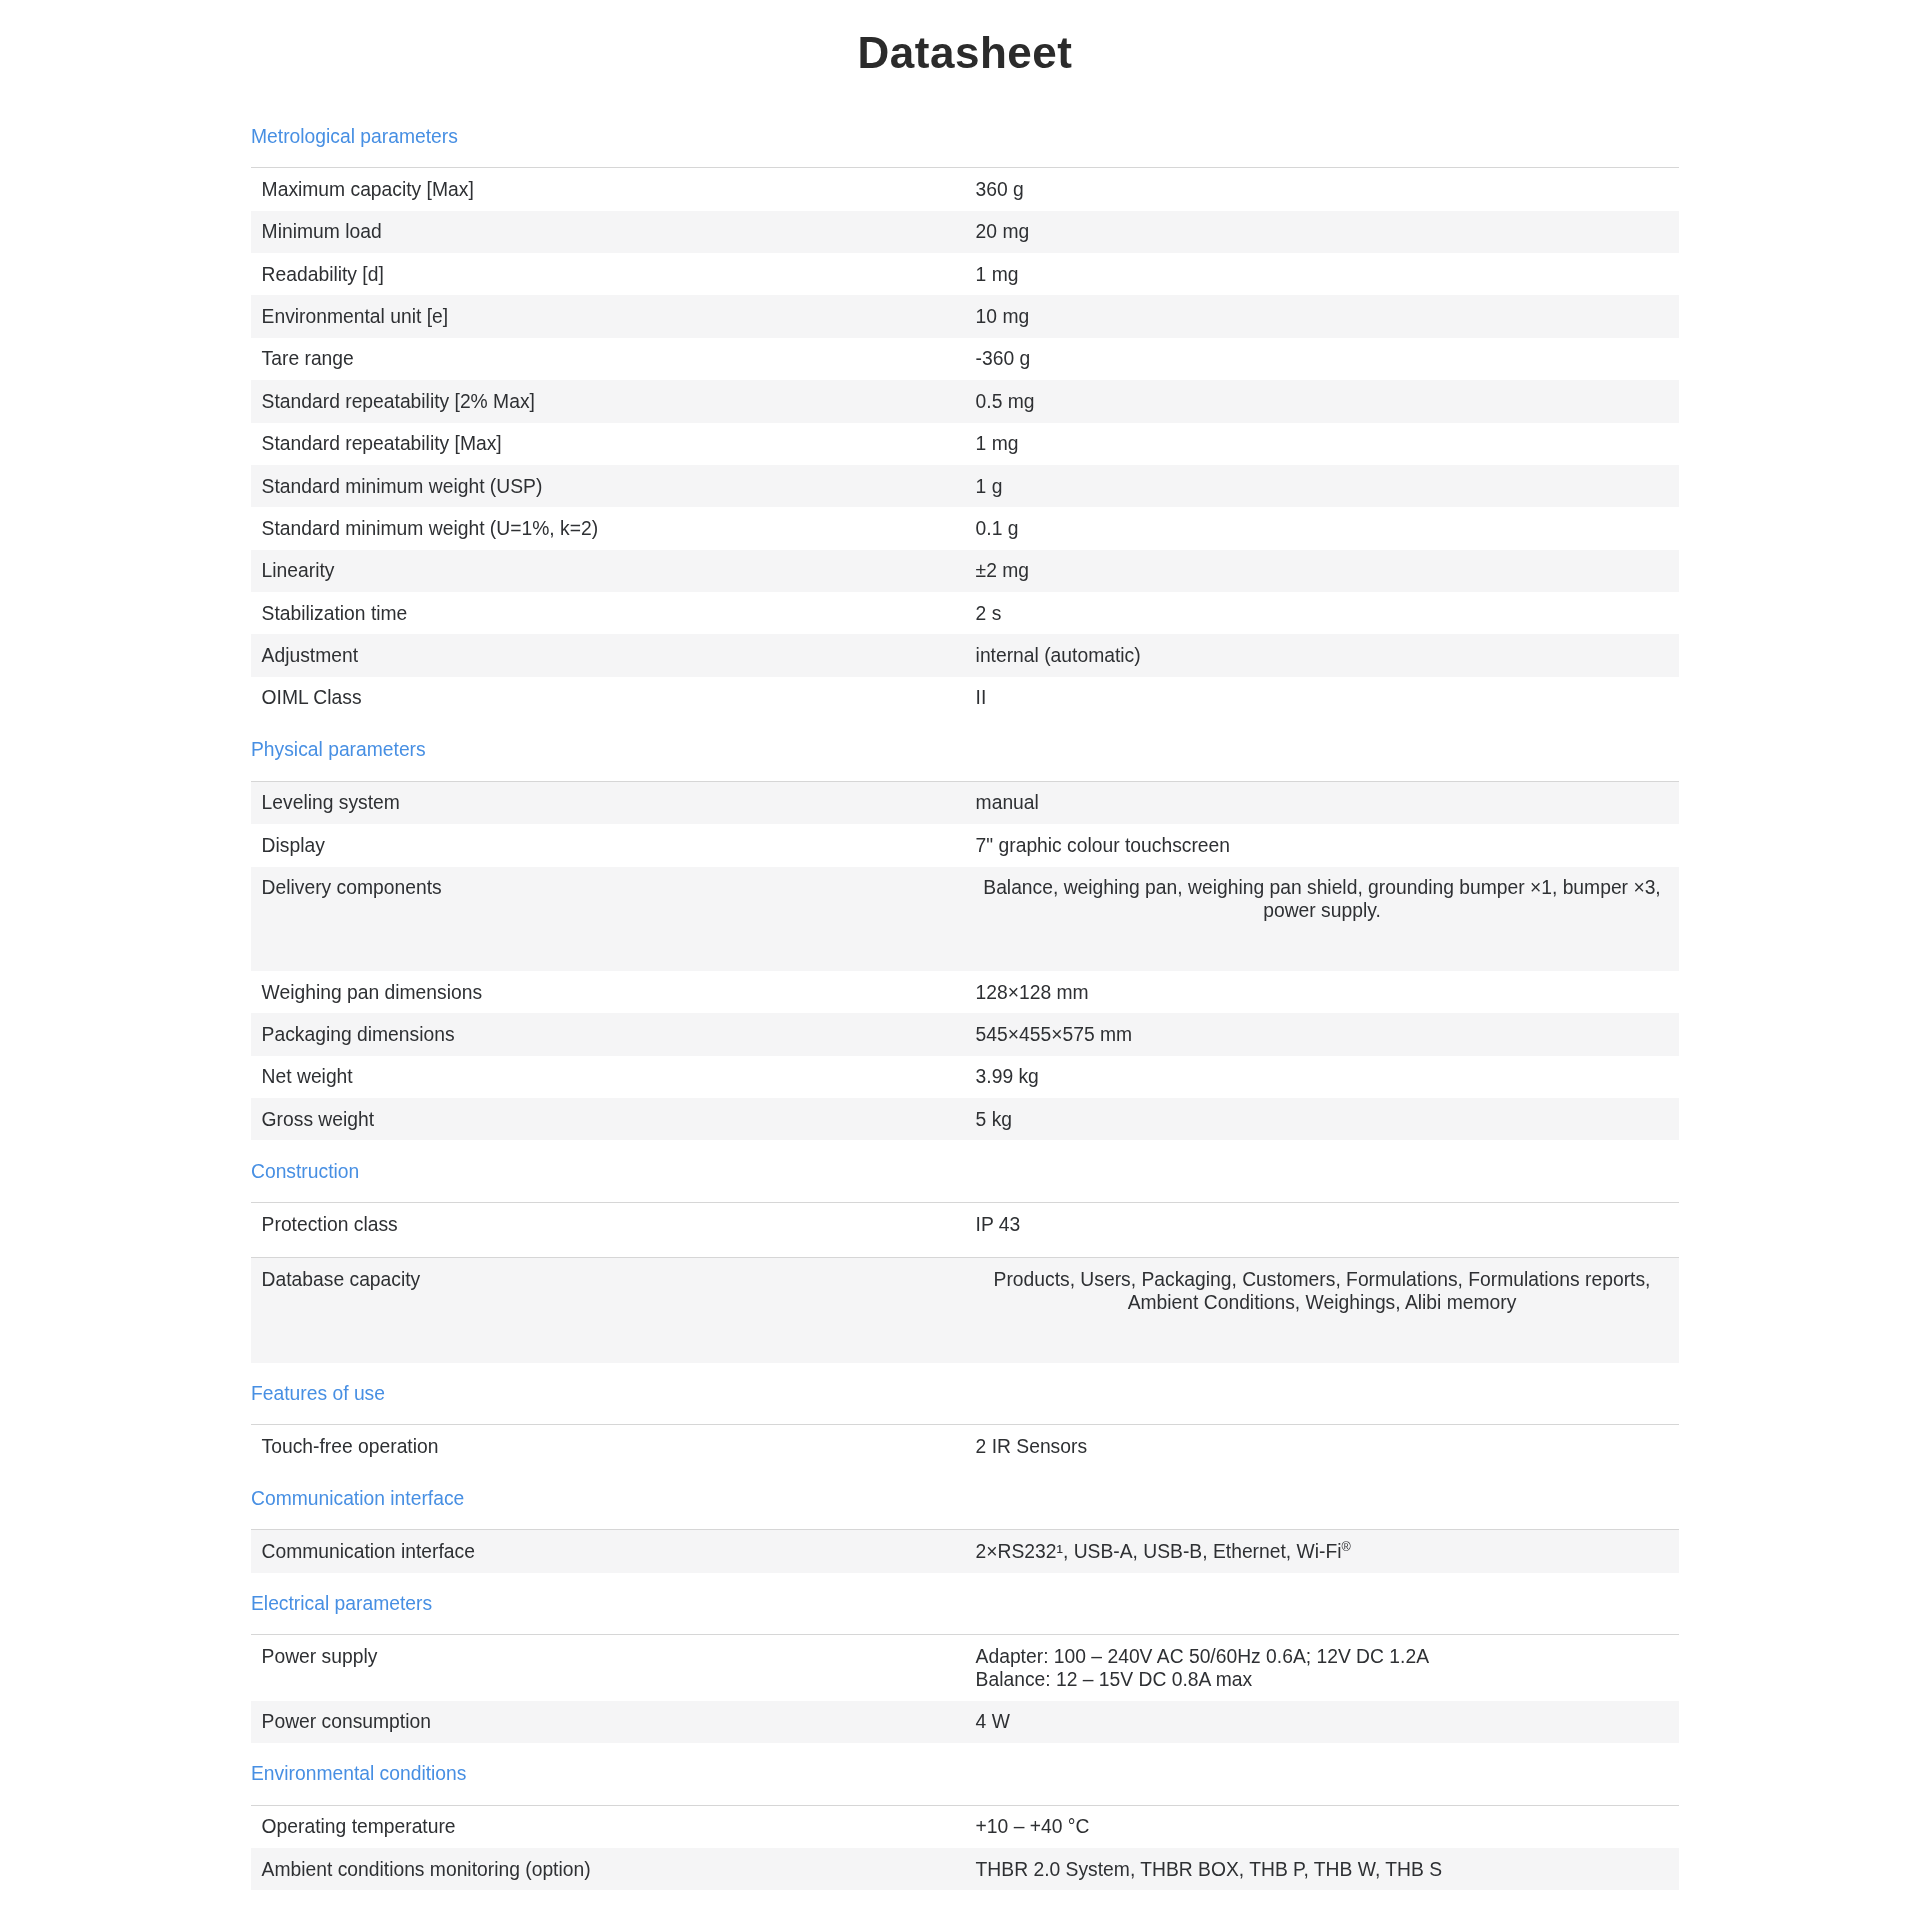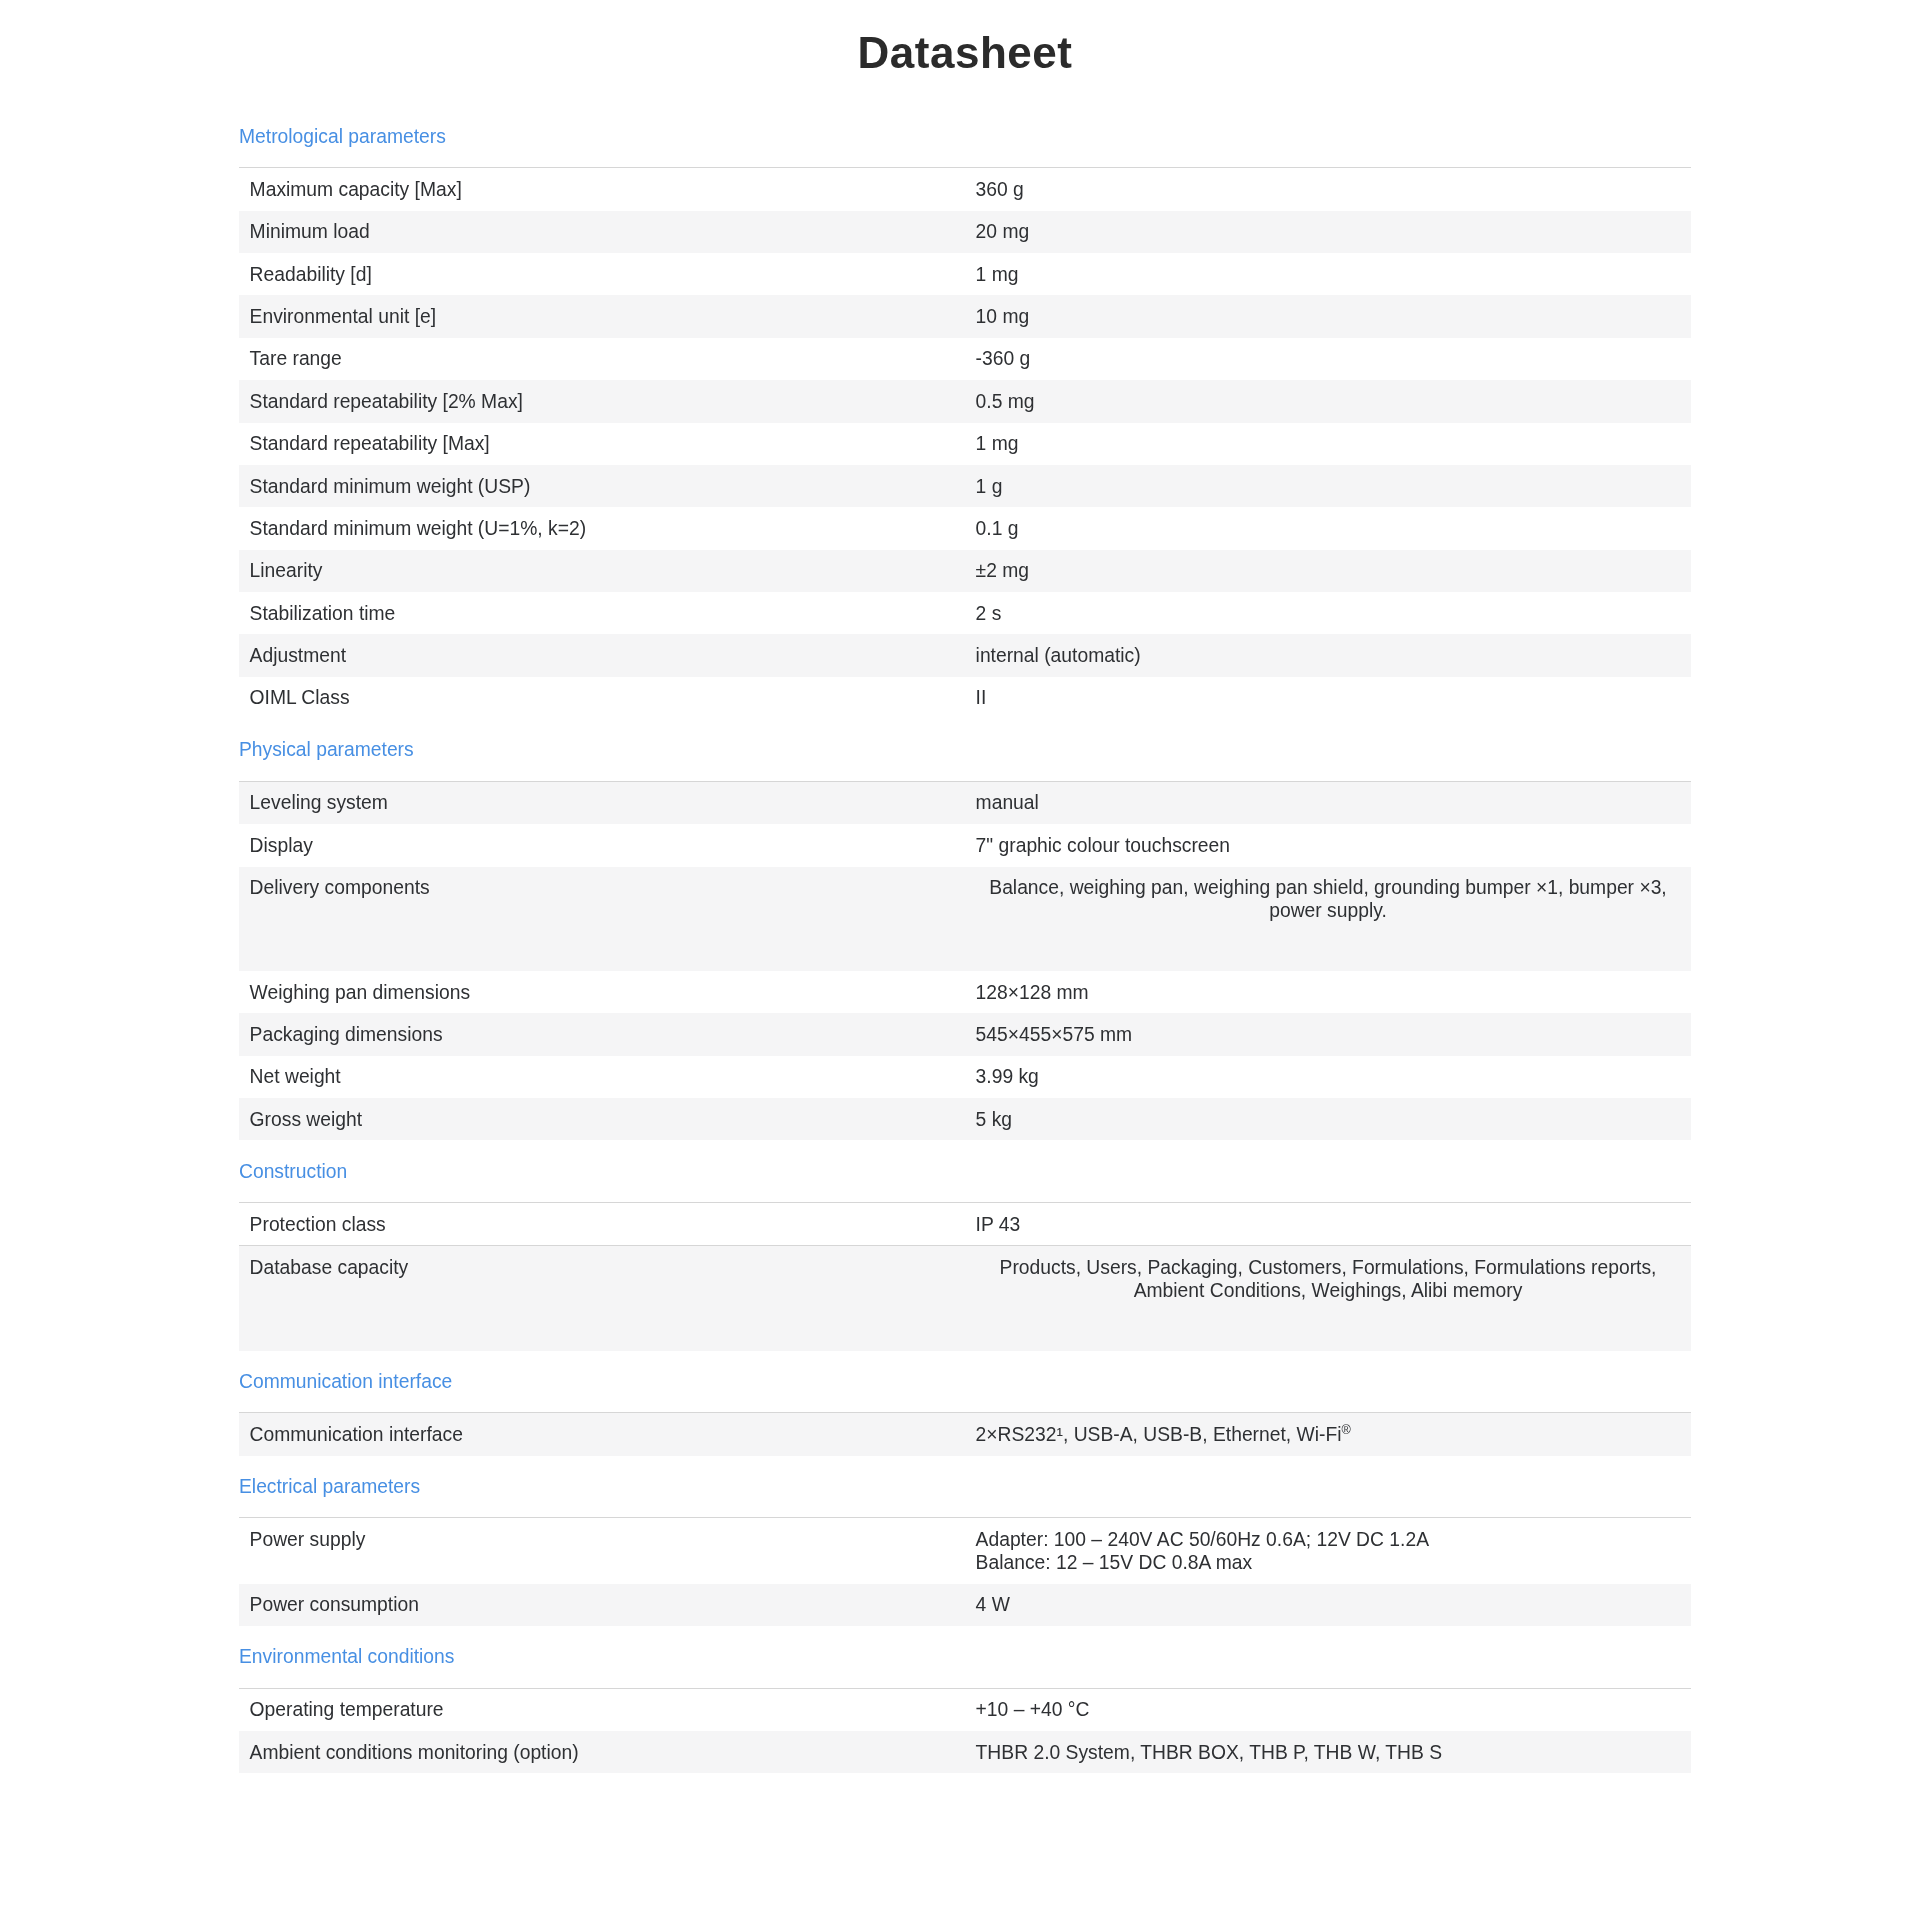--- a/index.html
+++ b/index.html
@@ -19,21 +19,21 @@
   .page-title {
     margin: 0 0 46px 0;
     padding-top: 27px;
     font-size: 44px;
     line-height: 52px;
     font-weight: 700;
     text-align: center;
     color: var(--title-color, #2b2b2b);
     letter-spacing: 0.5px;
   }
-  .section { margin: 0; }
+  .section { margin: 12px; }
   .section-header {
     font-size: 19.3px;
     line-height: 23px;
     font-weight: 400;
     color: var(--accent-color, #478fe3);
     margin: 19.3px 0;
   }
   table.spec-table {
     width: 100%;
     border-collapse: collapse;
@@ -256,20 +256,35 @@
                 <p class="cell-text">Database capacity</p>
               </td>
               <td>
                 <p class="cell-text spacer">Products, Users, Packaging, Customers, Formulations, Formulations reports,<br>Ambient Conditions, Weighings, Alibi memory</p>
               </td>
             </tr>
           </tbody>
         </table>
       </div>
       <div class="section">
+        <h2 class="section-header">Features of use</h2>
+        <table class="spec-table">
+          <tbody>
+            <tr>
+              <td>
+                <p class="cell-text">Touch-free operation</p>
+              </td>
+              <td>
+                <p class="cell-text">2 IR Sensors</p>
+              </td>
+            </tr>
+          </tbody>
+        </table>
+      </div>
+      <div class="section">
         <h2 class="section-header">Communication interface</h2>
         <table class="spec-table">
           <tbody>
             <tr class="row-striped">
               <td>
                 <p class="cell-text">Communication interface</p>
               </td>
               <td>
                 <p class="cell-text">2×RS232¹, USB-A, USB-B, Ethernet, Wi-Fi<sup>®</sup></p>
               </td>

